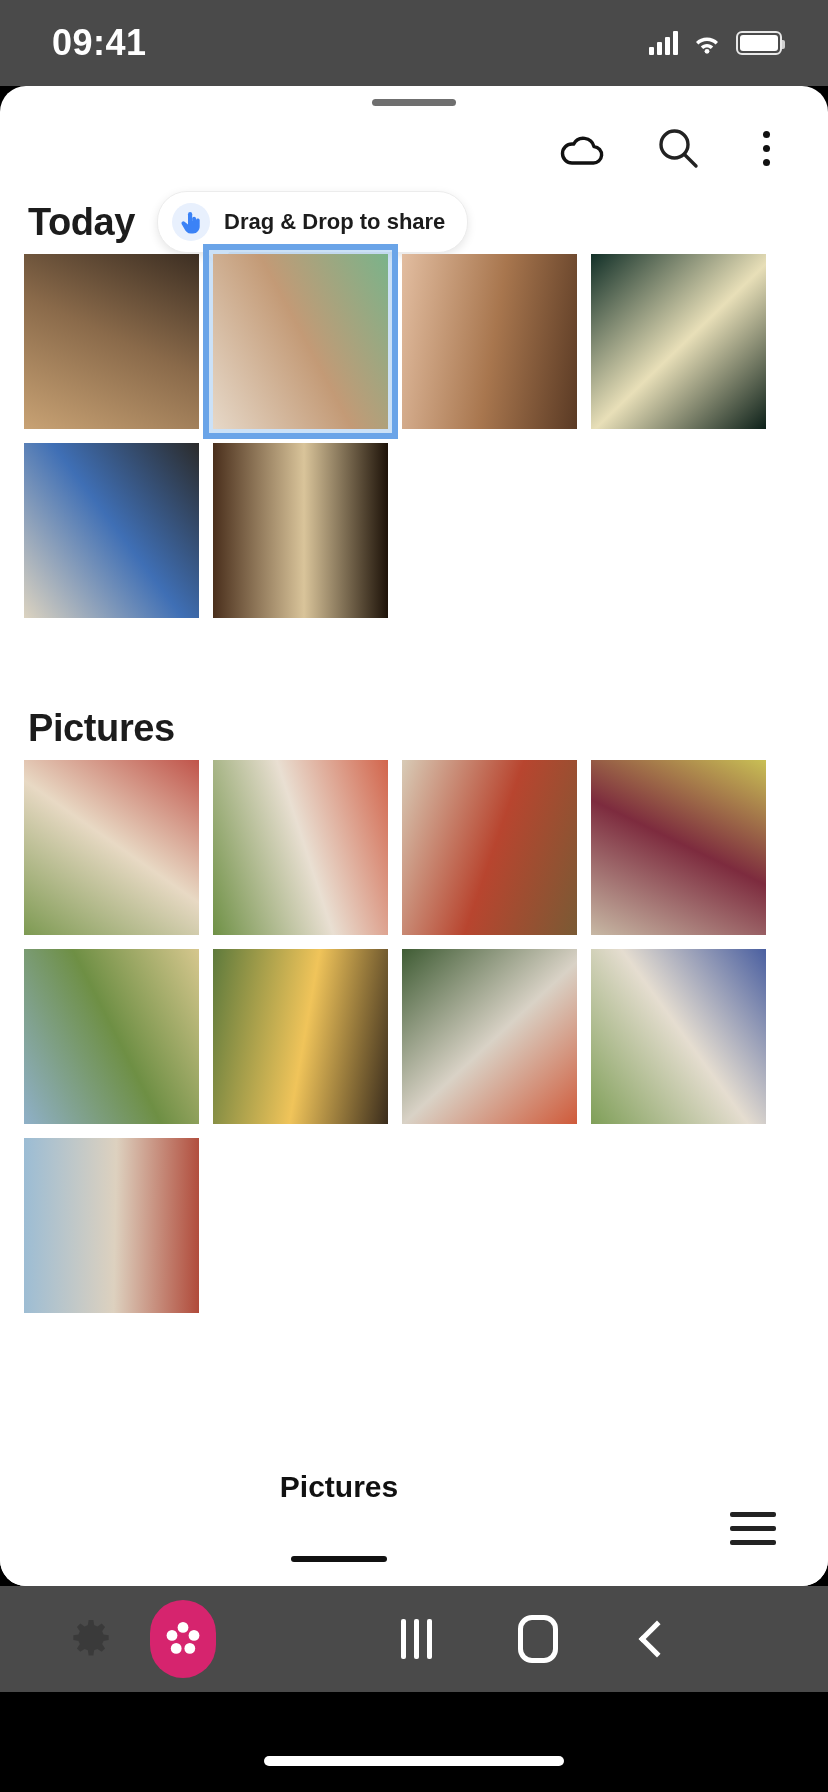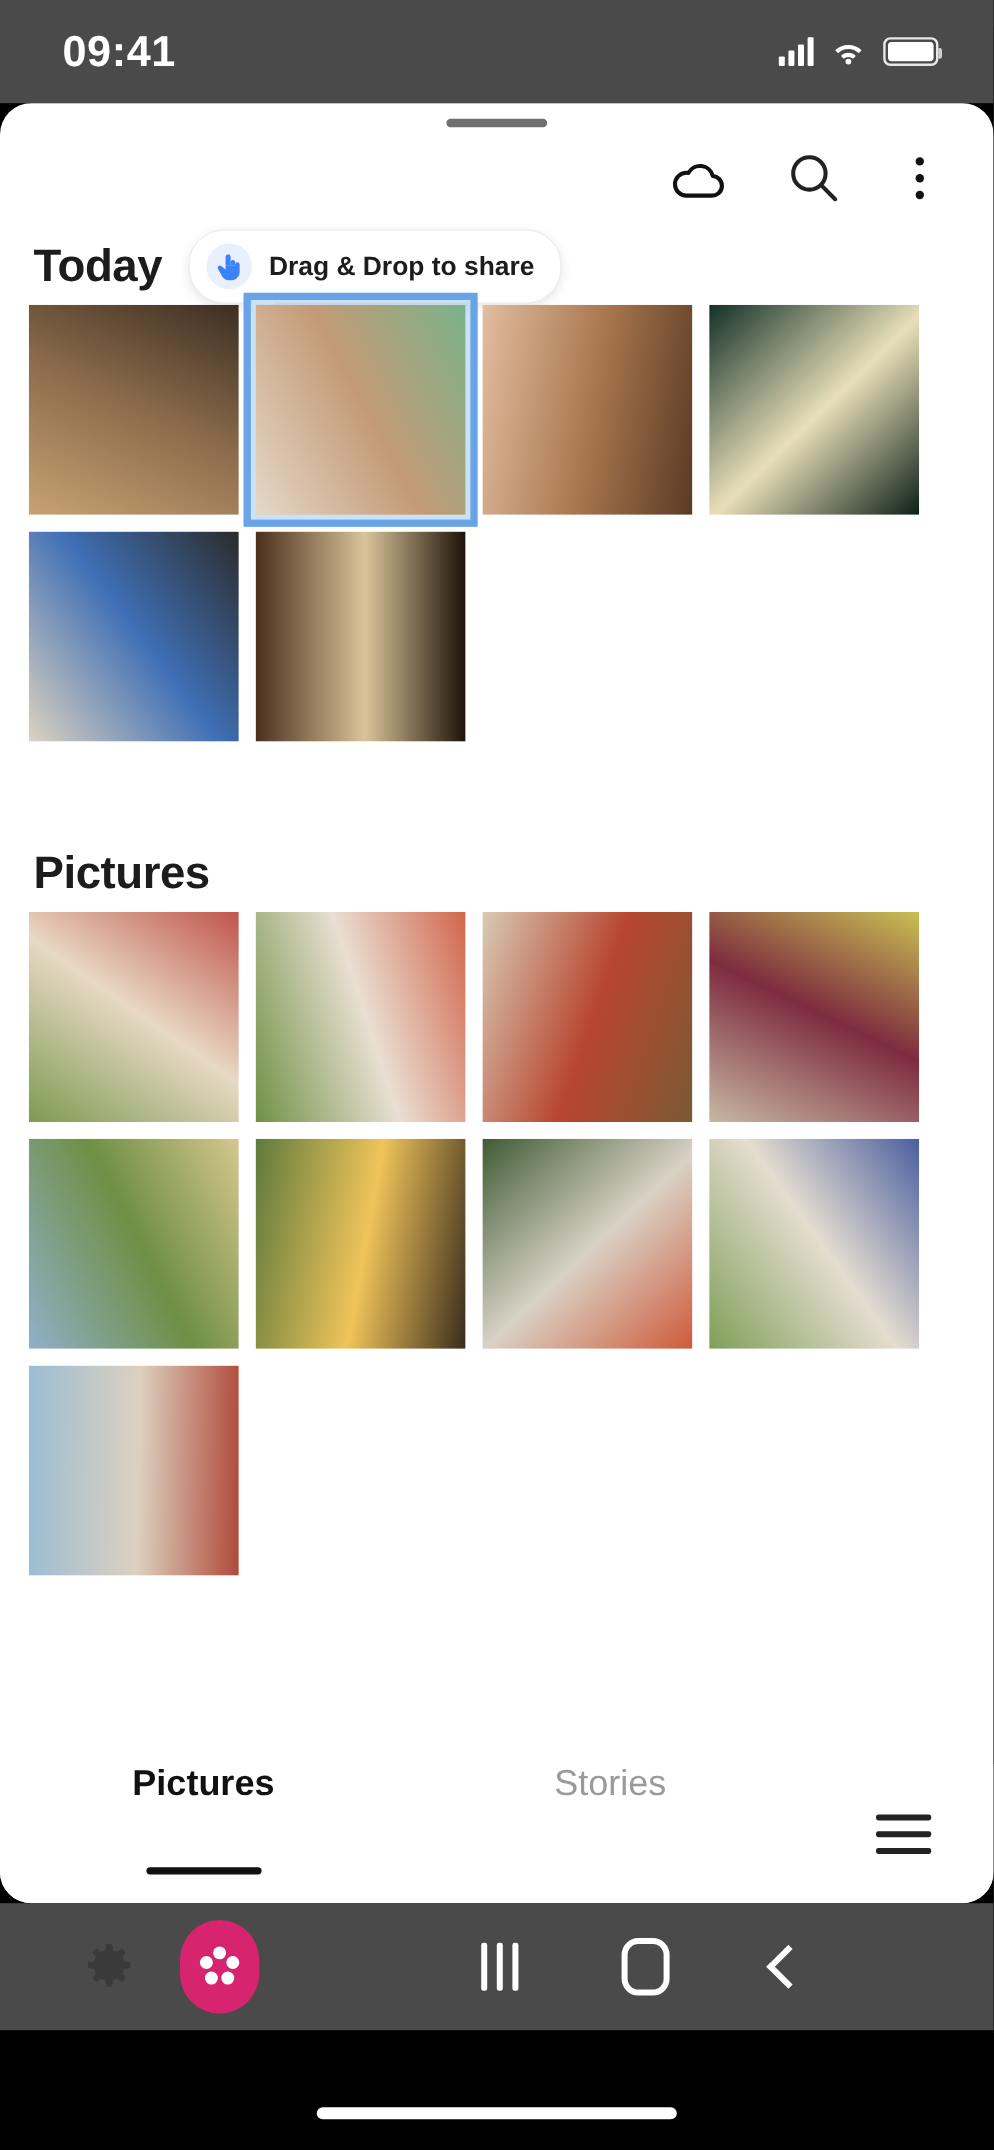--- a/index.html
+++ b/index.html
@@ -270,23 +270,20 @@
           </div>
           <div class="cell">
             <div class="thumb" aria-label="three friends selfie inside tent with sneaker" title="three friends selfie inside tent with sneaker" style="background: linear-gradient(91deg, rgb(155, 188, 212) 0%, rgb(221, 209, 191) 52%, rgb(176, 74, 58) 100%);"></div>
           </div>
         </div>
     </div>
 
     <div class="tabbar">
       <div class="tab active">
           <span>Pictures</span>
-        </div>
-      <div class="tab">
-          <span>Stories</span>
         </div>
       <div class="tab-menu">
         <span class="burger">
             <i></i>
             <i></i>
             <i></i>
           </span>
       </div>
     </div>
 

